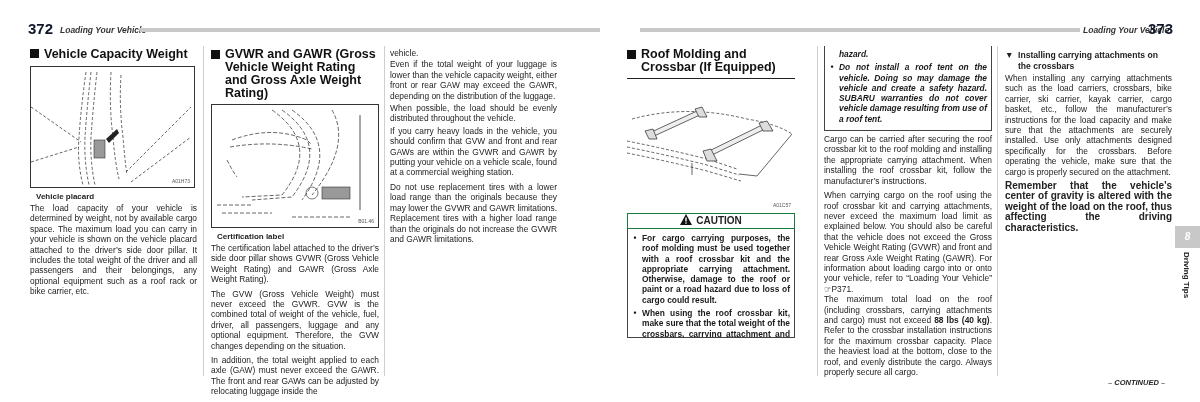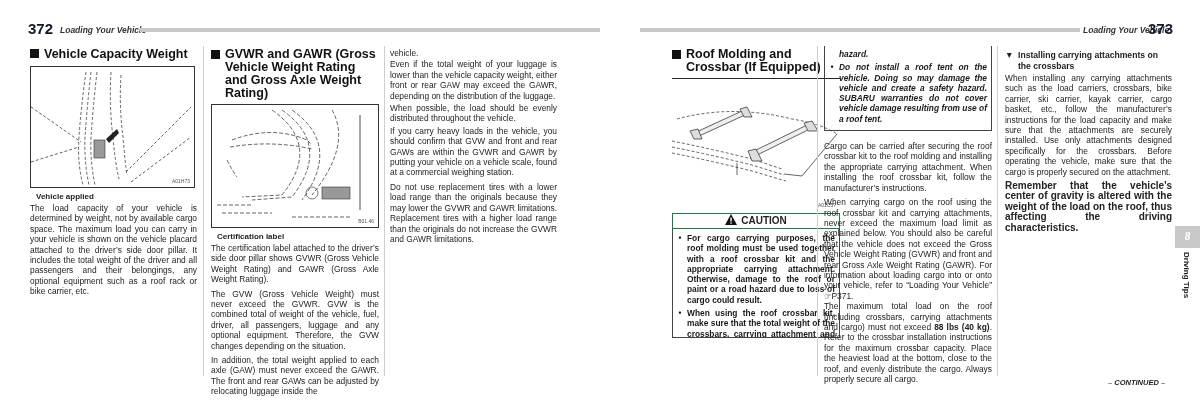--- a/index.html
+++ b/index.html
@@ -53,21 +53,21 @@
         <path d="M0 40 L50 75"></path>
         <path d="M0 95 L48 80"></path>
         <path d="M95 105 L160 40"></path>
         <path d="M100 115 L160 70"></path>
       </g>
       <rect x="63" y="73" width="11" height="18" fill="#999" stroke="#333" stroke-width="0.6"></rect>
       <path d="M75 72 L86 62 L88 66 L78 76 Z" fill="#222"></path>
     </svg>
     <span class="figcode">A01H73</span>
   </div>
-  <div class="cap" style="margin:4px 0 2px 6px;">Vehicle applied</div>
+  <div class="cap" style="margin:4px 0 2px 6px;">Vehicle placard</div>
   <div class="body">
     <p>The load capacity of your vehicle is determined by weight, not by available cargo space. The maximum load you can carry in your vehicle is shown on the vehicle placard attached to the driver’s side door pillar. It includes the total weight of the driver and all passengers and their belongings, any optional equipment such as a roof rack or bike carrier, etc.</p>
   </div>
 </div>
 
 <div class="abs vline" style="left:203px;top:46px;height:330px;"></div>
 
 <div class="abs" style="left:211px;top:48px;width:168px;">
   <div class="h2" style="display:flex;">
       <span class="sq" style="flex:none;margin-top:2px;"></span>
@@ -104,21 +104,21 @@
 <div class="abs vline" style="left:384px;top:46px;height:330px;"></div>
 
 <div class="abs body" style="left:390px;top:48px;width:167px;">
   <p style="margin-bottom:1px;">vehicle.</p>
   <p style="margin-bottom:2px;">Even if the total weight of your luggage is lower than the vehicle capacity weight, either front or rear GAW may exceed the GAWR, depending on the distribution of the luggage.</p>
   <p style="margin-bottom:2px;">When possible, the load should be evenly distributed throughout the vehicle.</p>
   <p>If you carry heavy loads in the vehicle, you should confirm that GVW and front and rear GAWs are within the GVWR and GAWR by putting your vehicle on a vehicle scale, found at a commercial weighing station.</p>
   <p>Do not use replacement tires with a lower load range than the originals because they may lower the GVWR and GAWR limitations. Replacement tires with a higher load range than the originals do not increase the GVWR and GAWR limitations.</p>
 </div>
 
-<div class="abs" style="left:672px;top:48px;width:168px;">
+<div class="abs" style="left:627px;top:48px;width:168px;">
   <div class="h2" style="display:flex;">
       <span class="sq" style="flex:none;margin-top:2px;"></span>
       <span>Roof Molding and Crossbar (If Equipped)</span>
     </div>
   <div style="border-top:1px solid #222;margin-top:4px;position:relative;width:168px;height:132px;">
     <svg width="168" height="132">
       <g fill="none" stroke="#222" stroke-width="0.7">
         <path d="M5 40 Q60 25 120 40 Q150 45 165 55" stroke-dasharray="3,2"></path>
         <path d="M0 62 Q40 70 80 80 L110 90" stroke-dasharray="3,2"></path>
         <path d="M0 68 Q40 76 80 86 L112 96" stroke-dasharray="3,2"></path>
@@ -161,21 +161,21 @@
 <div class="abs vline" style="left:817px;top:46px;height:330px;"></div>
 
 <div class="abs" style="left:824px;top:46px;width:168px;">
   <div class="caution-box" style="border-top:none;padding:3px 4px 3px 0;font-style:italic;">
     <div class="bul" style="padding-left:14px;">hazard.</div>
     <div class="bul">
         <span class="dot">•</span>
         <span>Do not install a roof tent on the vehicle. Doing so may damage the vehicle and create a safety hazard. SUBARU warranties do not cover vehicle damage resulting from use of a roof tent.</span>
       </div>
   </div>
-  <div class="body" style="margin-top:10px;">
+  <div class="body" style="margin-top:3px;">
     <p>Cargo can be carried after securing the roof crossbar kit to the roof molding and installing the appropriate carrying attachment. When installing the roof crossbar kit, follow the manufacturer’s instructions.</p>
     <p style="margin-bottom:0;">When carrying cargo on the roof using the roof crossbar kit and carrying attachments, never exceed the maximum load limit as explained below. You should also be careful that the vehicle does not exceed the Gross Vehicle Weight Rating (GVWR) and front and rear Gross Axle Weight Rating (GAWR). For information about loading cargo into or onto your vehicle, refer to “Loading Your Vehicle” ☞P371.</p>
     <p><span>The maximum total load on the roof (including crossbars, carrying attachments and cargo) must not exceed </span><b>88 lbs (40 kg)</b><span>. Refer to the crossbar installation instructions for the maximum crossbar capacity. Place the heaviest load at the bottom, close to the roof, and evenly distribute the cargo. Always properly secure all cargo.</span></p>
   </div>
 </div>
 
 <div class="abs vline" style="left:997px;top:46px;height:330px;"></div>
 
 <div class="abs" style="left:1005px;top:50px;width:167px;">
   <div class="h3">

